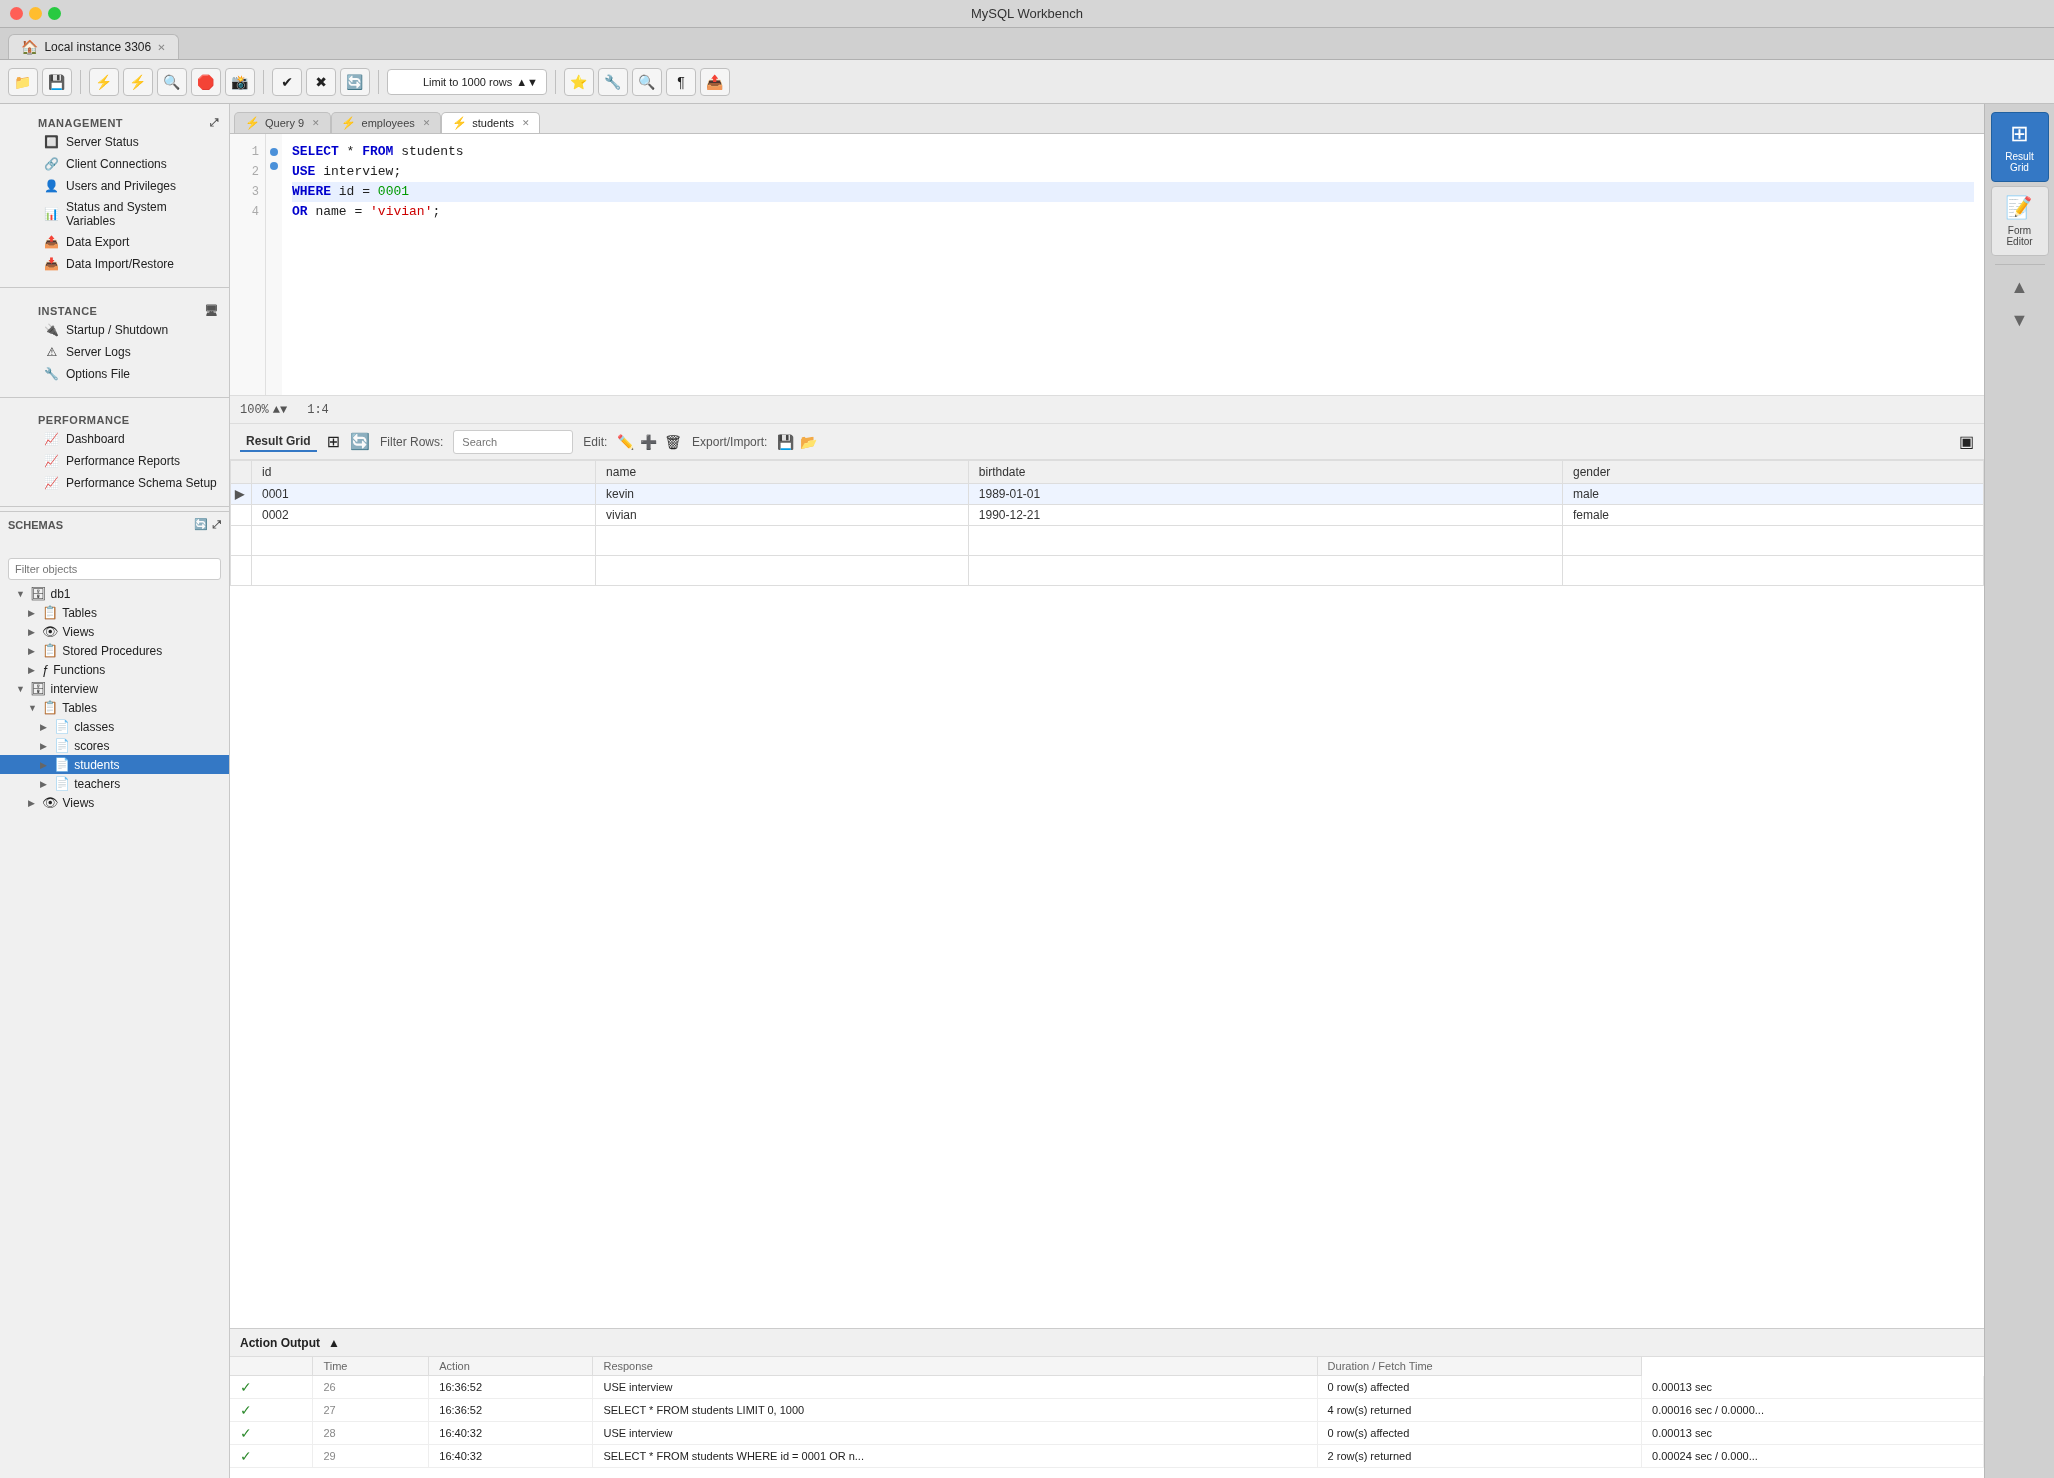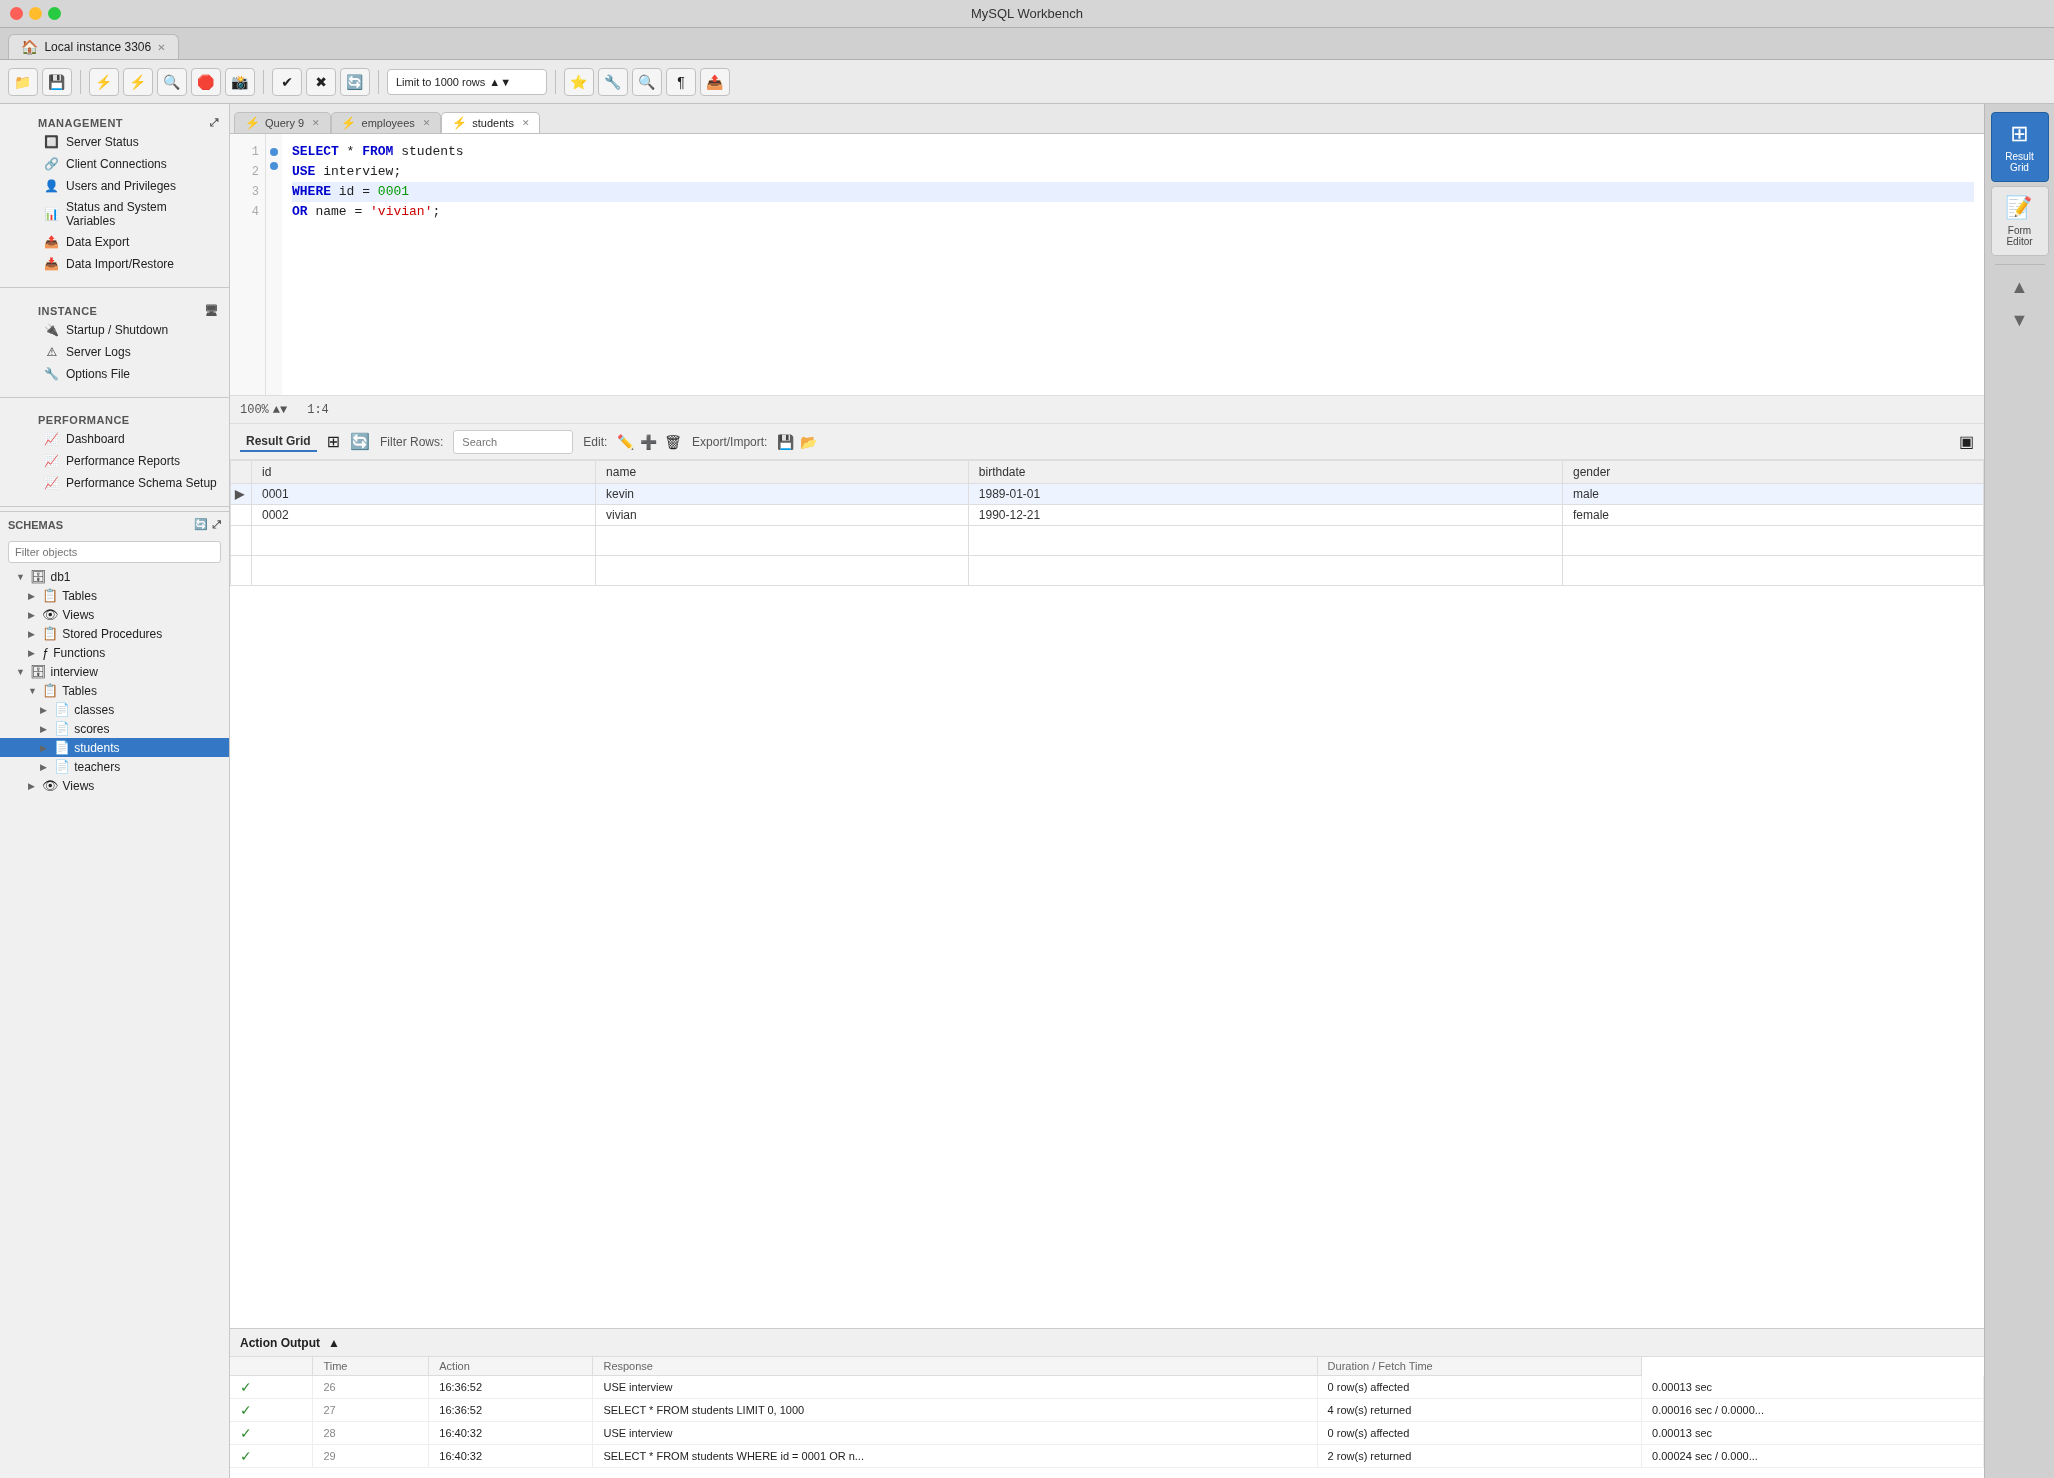--- a/index.html
+++ b/index.html
@@ -17,39 +17,39 @@
     
     .outer-tabs { background: #d0d0d0; height: 32px; display: flex; align-items: flex-end; padding-left: 8px; border-bottom: 1px solid #b0b0b0; }
     .outer-tab { background: #e2e2e2; border: 1px solid #b8b8b8; border-bottom: none; border-radius: 6px 6px 0 0; padding: 4px 12px; display: flex; align-items: center; gap: 6px; font-size: 12px; cursor: pointer; }
     .outer-tab .home-icon { font-size: 14px; }
     .outer-tab .close-btn { font-size: 10px; color: #888; cursor: pointer; }
 
     
     .toolbar { background: #ebebeb; height: 44px; display: flex; align-items: center; padding: 0 8px; gap: 4px; border-bottom: 1px solid #c0c0c0; }
     .toolbar-btn { width: 30px; height: 28px; background: #f5f5f5; border: 1px solid #c0c0c0; border-radius: 4px; display: flex; align-items: center; justify-content: center; cursor: pointer; font-size: 14px; }
     .toolbar-sep { width: 1px; height: 24px; background: #c0c0c0; margin: 0 4px; }
-    .toolbar-select { height: 26px; background: white; border: 1px solid #c0c0c0; border-radius: 4px; padding: 0 8px; font-size: 12px; display: flex; align-items: center; gap: 4px; min-width: 160px; }
+    .toolbar-select { height: 26px; background: white; border: 1px solid #c0c0c0; border-radius: 4px; padding: 0 8px; font-size: 12px; display: flex; align-items: center; gap: 4px; min-width: 160px; justify-content: flex-end; }
     .toolbar-select span { font-size: 11px; }
 
     
     .main-layout { display: flex; height: calc(100vh - 28px - 32px - 44px); }
 
     
     .sidebar { width: 230px; background: #f0f0f0; border-right: 1px solid #c8c8c8; overflow-y: auto; flex-shrink: 0; display: flex; flex-direction: column; }
     .sidebar-section { padding: 8px 0; margin-left: 28px; }
     .sidebar-section-header { font-size: 11px; font-weight: bold; color: #555; padding: 4px 10px 2px; text-transform: uppercase; letter-spacing: 0.5px; display: flex; align-items: center; justify-content: space-between; }
     .sidebar-item { display: flex; align-items: center; gap: 6px; padding: 3px 10px 3px 16px; cursor: pointer; font-size: 12px; color: #222; }
     .sidebar-icon { width: 16px; height: 16px; display: inline-flex; align-items: center; justify-content: center; flex-shrink: 0; }
     .sidebar-sep { height: 1px; background: #c8c8c8; margin: 4px 0; }
 
     
     .schemas-header { display: flex; align-items: center; justify-content: space-between; padding: 6px 8px; font-size: 11px; font-weight: bold; color: #555; text-transform: uppercase; border-top: 1px solid #c8c8c8; }
     .schemas-actions { display: flex; gap: 4px; }
     .schema-filter { margin: 4px 8px; }
-    .schema-filter input { width: 100%; height: 22px; border: 1px solid #ccc; border-radius: 3px; padding: 0 6px; font-size: 11px; background: white; }
+    .schema-filter input { width: 100%; height: 22px; border: 1px solid #ccc; border-radius: 3px; padding: 0 6px; font-size: 11px; background: white; margin-top: 17px; }
     .tree-row { padding: 2px 8px; display: flex; align-items: center; gap: 4px; cursor: pointer; }
     .tree-row.active { background: #3478c5; color: white; }
     .chevron { font-size: 9px; color: #666; width: 10px; }
     .tree-icon { font-size: 13px; }
     .indent1 { padding-left: 16px; }
     .indent2 { padding-left: 28px; }
     .indent3 { padding-left: 40px; }
 
     
     .content-area { flex: 1; display: flex; flex-direction: column; background: white; overflow: hidden; }

